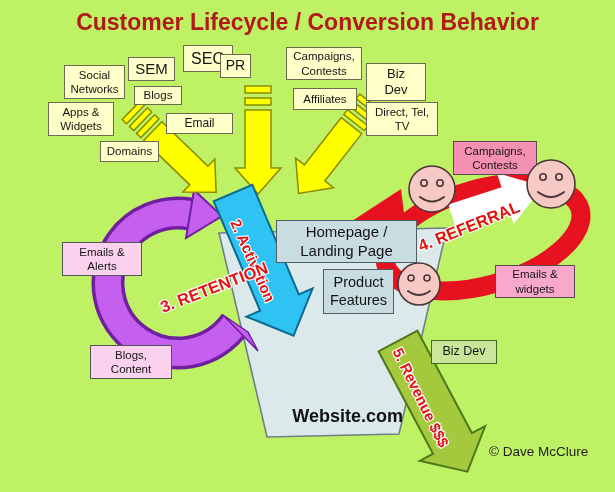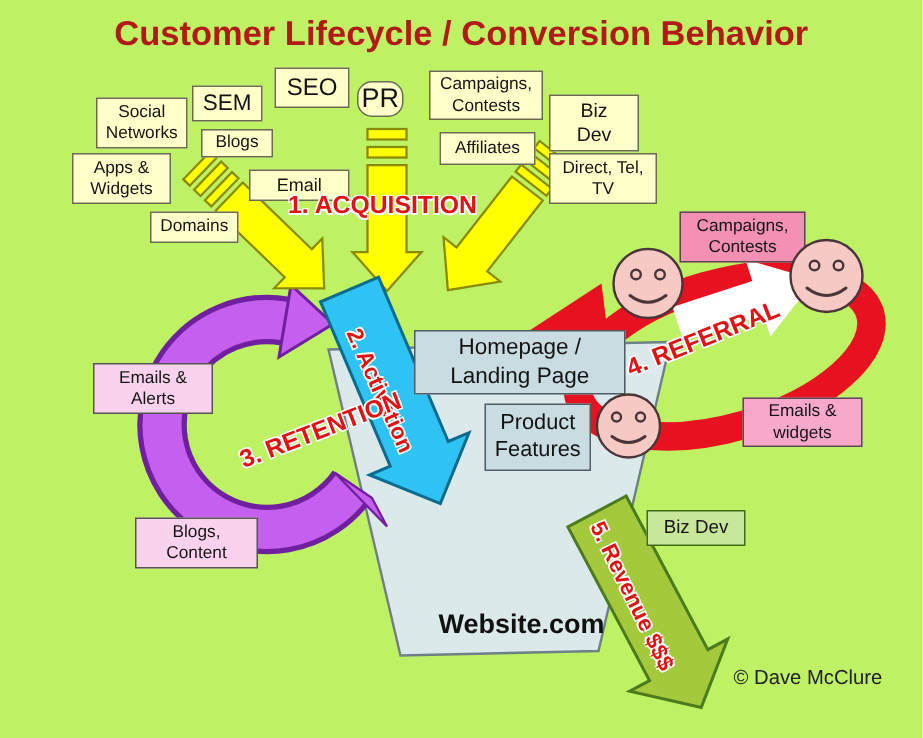--- a/index.html
+++ b/index.html
@@ -76,31 +76,30 @@
 
     <g transform="translate(398,341) rotate(62)">
       <polygon points="0,-22 116,-22 116,-37 148,0 116,37 116,22 0,22" fill="#A4C93C" stroke="#4C7A1C" stroke-width="2"></polygon>
     </g>
   </svg>
 
   <div id="title">Customer Lifecycle / Conversion Behavior</div>
   <div id="website">Website.com</div>
   <div id="copyright">© Dave McClure</div>
 
-  <div class="stage-label" style="left:188px;top:128px;width:134px;font-size:16.5px;">1. ACQUISITION</div>
   <div class="stage-label" style="left:193px;top:252px;width:120px;font-size:15px;transform:rotate(66deg);">2. Activation</div>
   <div class="stage-label" style="left:134px;top:278px;width:160px;font-size:16.5px;transform:rotate(-21deg);">3. RETENTION</div>
   <div class="stage-label" style="left:399px;top:217px;width:140px;font-size:16.5px;transform:rotate(-22deg);">4. REFERRAL</div>
   <div class="stage-label" style="left:351px;top:389px;width:140px;font-size:15px;transform:rotate(64deg);">5. Revenue $$$</div>
 
   <div class="box" style="left:64px;top:65px;width:61px;height:34px;">Social
 Networks</div>
   <div class="box" style="left:128px;top:57px;width:47px;height:24px;font-size:15px;">SEM</div>
   <div class="box" style="left:183px;top:45px;width:50px;height:27px;font-size:16px;">SEO</div>
-  <div class="box" style="left:238px;top:54px;width:31px;height:24px;font-size:18px;border-radius:10px;">PR</div>
+  <div class="box" style="left:220px;top:54px;width:31px;height:24px;font-size:14px;">PR</div>
   <div class="box" style="left:286px;top:47px;width:76px;height:33px;">Campaigns,
 Contests</div>
   <div class="box" style="left:366px;top:63px;width:60px;height:38px;font-size:13px;">Biz
 Dev</div>
   <div class="box" style="left:134px;top:86px;width:48px;height:19px;">Blogs</div>
   <div class="box" style="left:293px;top:88px;width:64px;height:22px;">Affiliates</div>
   <div class="box" style="left:48px;top:102px;width:66px;height:34px;">Apps &amp;
 Widgets</div>
   <div class="box" style="left:166px;top:113px;width:67px;height:21px;font-size:12px;">Email</div>
   <div class="box" style="left:366px;top:102px;width:72px;height:34px;">Direct, Tel,

